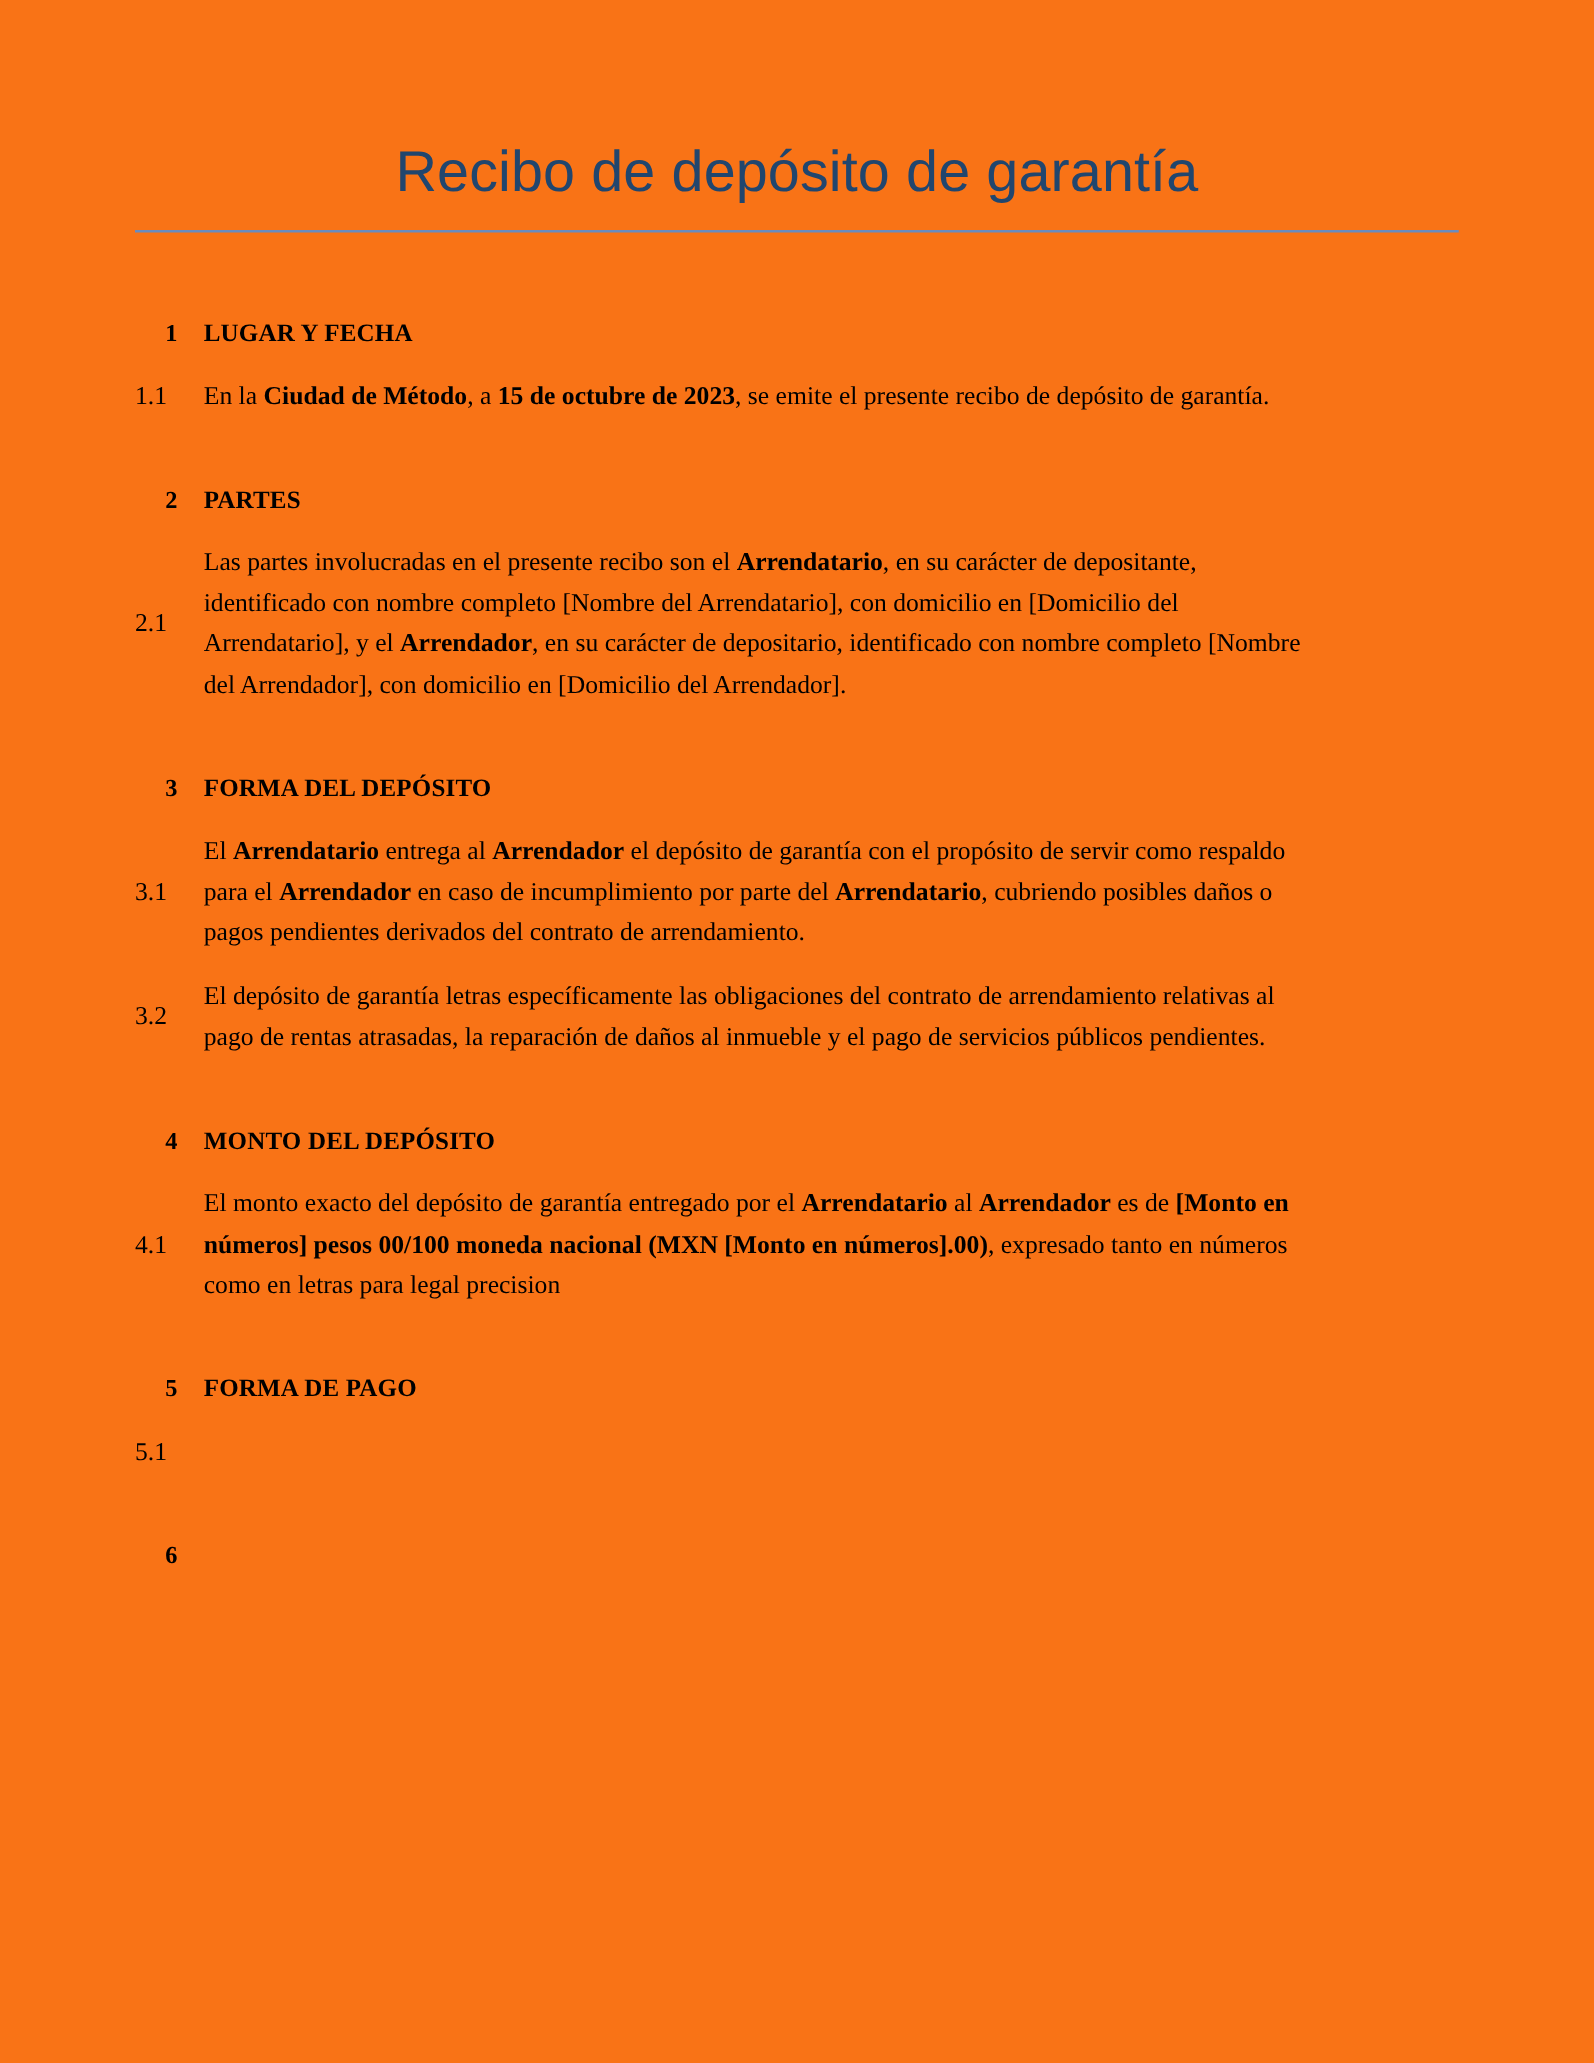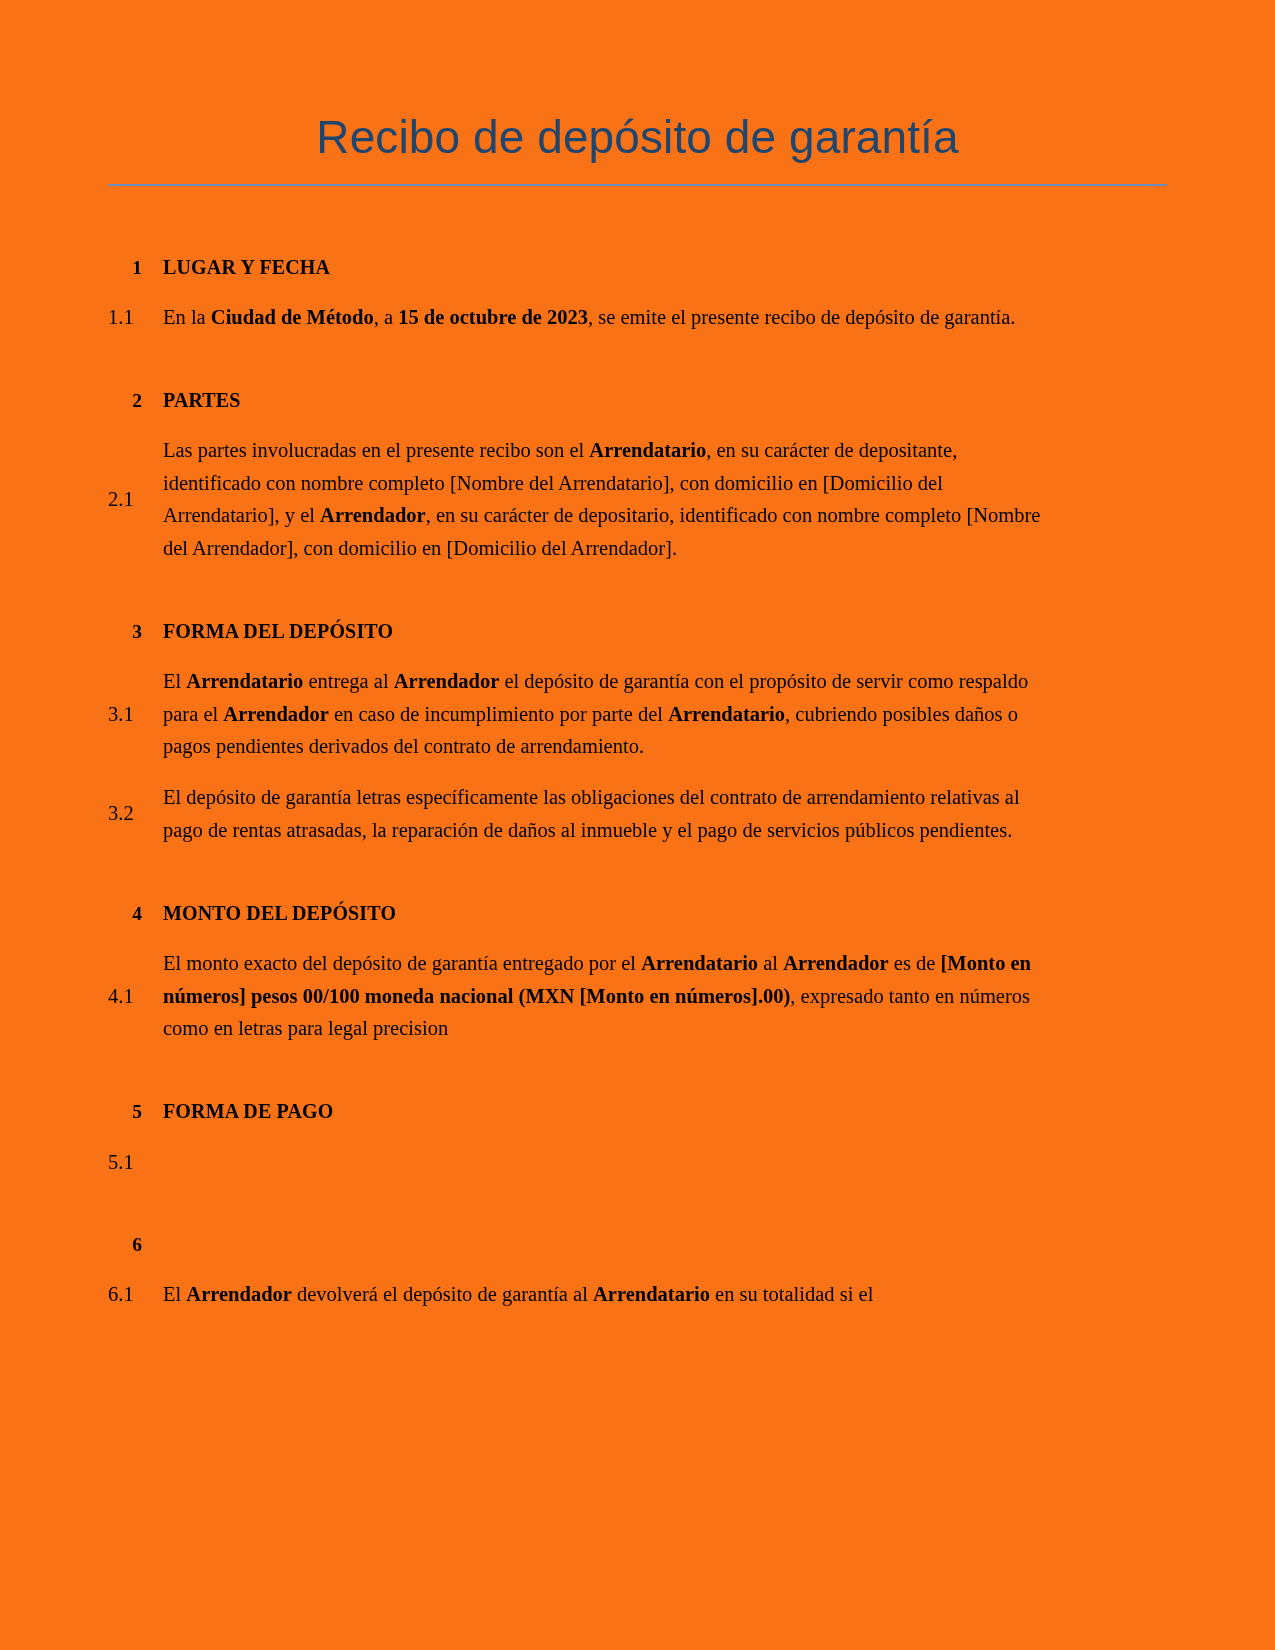--- a/index.html
+++ b/index.html
@@ -173,21 +173,17 @@
           </div>
           <div class="p-row">
             <div class="p-num">5.1</div>
           </div>
         </div>
         <div class="sec-gap"></div>
         <div class="clause">
           <div class="h1-row">
             <div class="h1-num">6</div>
           </div>
-          <div class="p-row">
-            <div class="p-num">6.1</div>
-            <div class="p-text"><span>El </span><b>Arrendador</b><span> devolverá el depósito de garantía al </span><b>Arrendatario</b><span> en su totalidad si el</span></div>
-          </div>
         </div>
       </div>
   </div>
 
 </div>
 
 </body></html>

